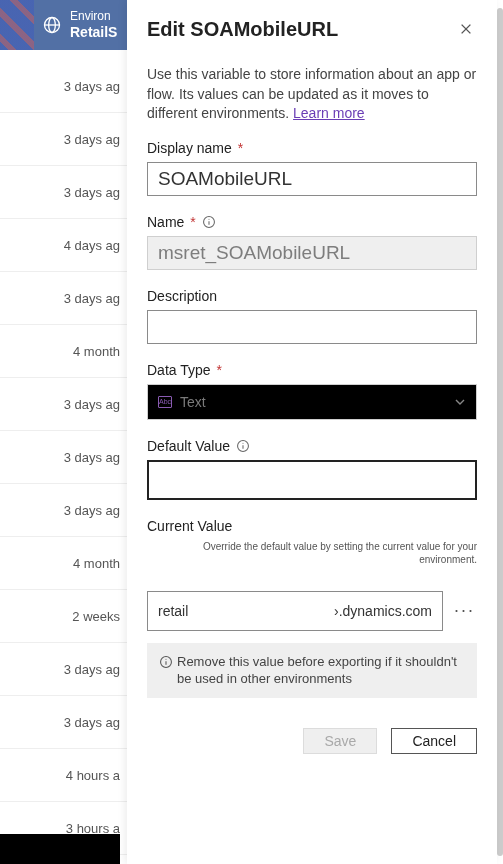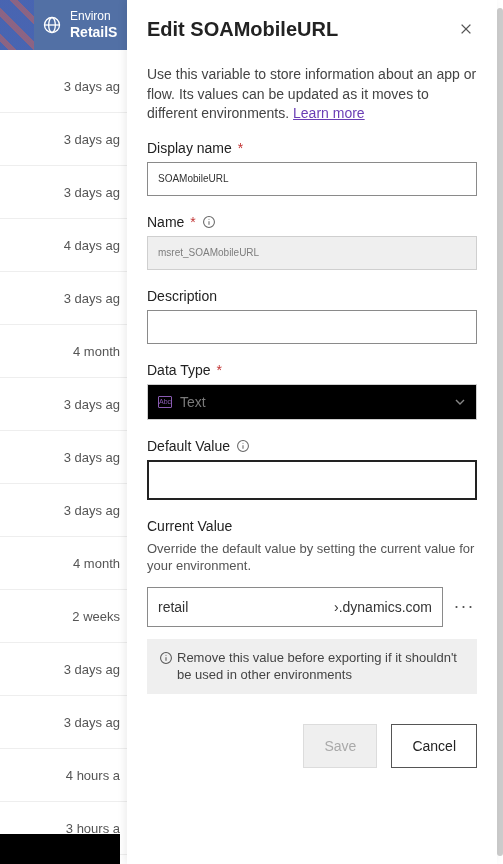--- a/index.html
+++ b/index.html
@@ -43,53 +43,53 @@
     color:#555; cursor:pointer; font-size:16px; }
   .panel-desc { font-size:14px; color:#444; line-height:1.4; margin-bottom:16px; }
   .learn-link { color:#6a3db5; text-decoration:underline; cursor:pointer; }
 
   .field-label { font-size:14px; color:#222; margin-bottom:6px; display:flex; align-items:center; gap:6px; }
   .req { color:#c23434; }
   .info-icon { width:14px; height:14px; color:#666; display:inline-flex; align-items:center; justify-content:center; }
 
   .text-input {
     width:100%; height:34px; border:1px solid #8a8a8a; padding:0 10px;
-    font-size:10px; color:#333; background:#fff;
+    font-size:19px; color:#333; background:#fff;
   }
   .text-input.disabled { background:#efefef; color:#7d7d7d; border-color:#cfcfcf; }
   .field-block { margin-bottom:18px; }
   .field-block.tight { margin-bottom:14px; }
 
   .select-box {
     width:100%; height:36px; border:1px solid #cfcfcf; background:#000000;
     display:flex; align-items:center; padding:0 10px; gap:8px; color:#7a7a7a;
     font-size:14px; position:relative;
   }
   .select-box .abc-icon { width:14px; height:12px; border:1px solid #8a5bb3; color:#8a5bb3;
     font-size:7px; display:flex; align-items:center; justify-content:center; border-radius:1px; }
   .select-box .chev { position:absolute; right:10px; top:50%; transform:translateY(-50%); color:#888; }
 
   .default-input {
     width:100%; height:40px; border:2px solid #222; padding:0 10px; font-size:14px;
   }
 
-  .currval-desc { font-size:13px; color:#555; line-height:1.35; margin-bottom:12px; }
+  .currval-desc { font-size:10px; color:#555; line-height:1.35; margin-bottom:24px;text-align:right; }
 
   .currval-row { display:flex; align-items:center; gap:8px; margin-bottom:12px; }
   .currval-input { flex:1; height:40px; border:1px solid #8a8a8a; padding:0 10px; font-size:14px;
     display:flex; align-items:center; justify-content:space-between; color:#333; }
   .currval-input .suffix { color:#333; }
   .more-btn { width:26px; text-align:center; font-size:18px; color:#555; cursor:pointer; letter-spacing:1px; }
 
   .warn-box { background:#efefef; padding:10px 12px; display:flex; gap:4px; font-size:13px;
     color:#444; line-height:1.35; }
   .warn-box .info-icon { margin-top:2px; flex:0 0 auto; }
 
   .button-row { display:flex; justify-content:flex-end; gap:14px; margin-top:10px; padding-top:6px; }
-  .btn { height:44px; padding:1px 20px; font-size:14px; border:1px solid #888; background:#fff;
+  .btn { height:26px; padding:1px 20px; font-size:14px; border:1px solid #888; background:#fff;
     cursor:pointer; display:flex; align-items:center; }
   .btn.save { background:#efefef; border-color:#dcdcdc; color:#a9a9a9; cursor:default; }
   .btn.cancel { border-color:#555; color:#222; }
 
   svg { display:block; }
 </style>
 </head>
 <body>
 
 <div class="app">

